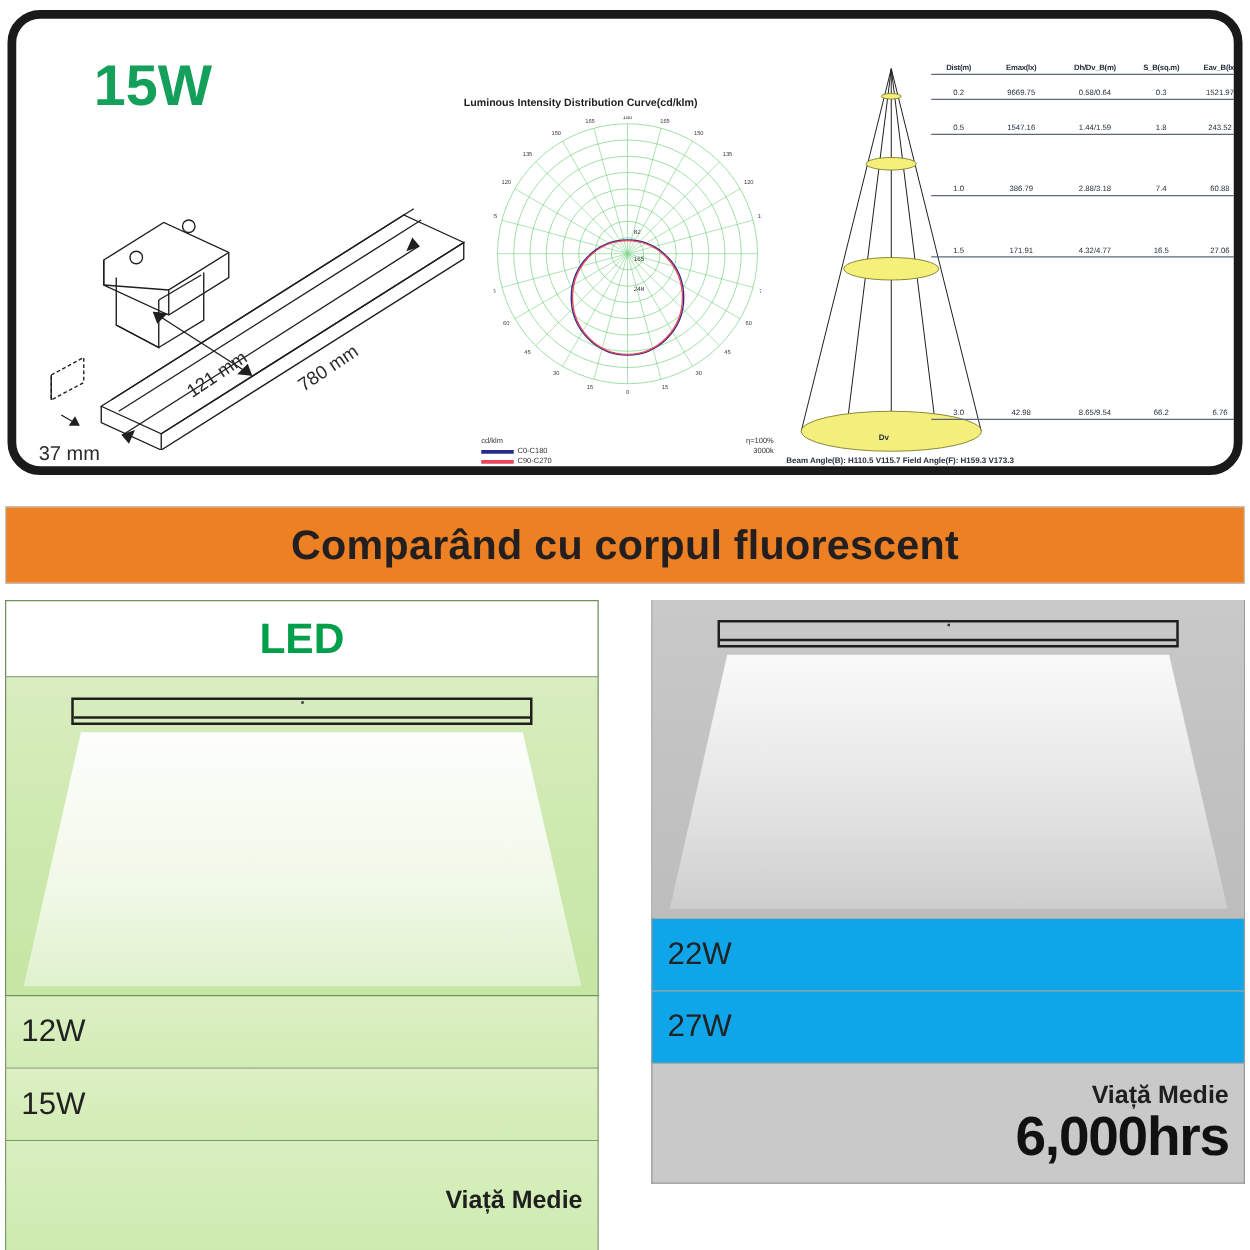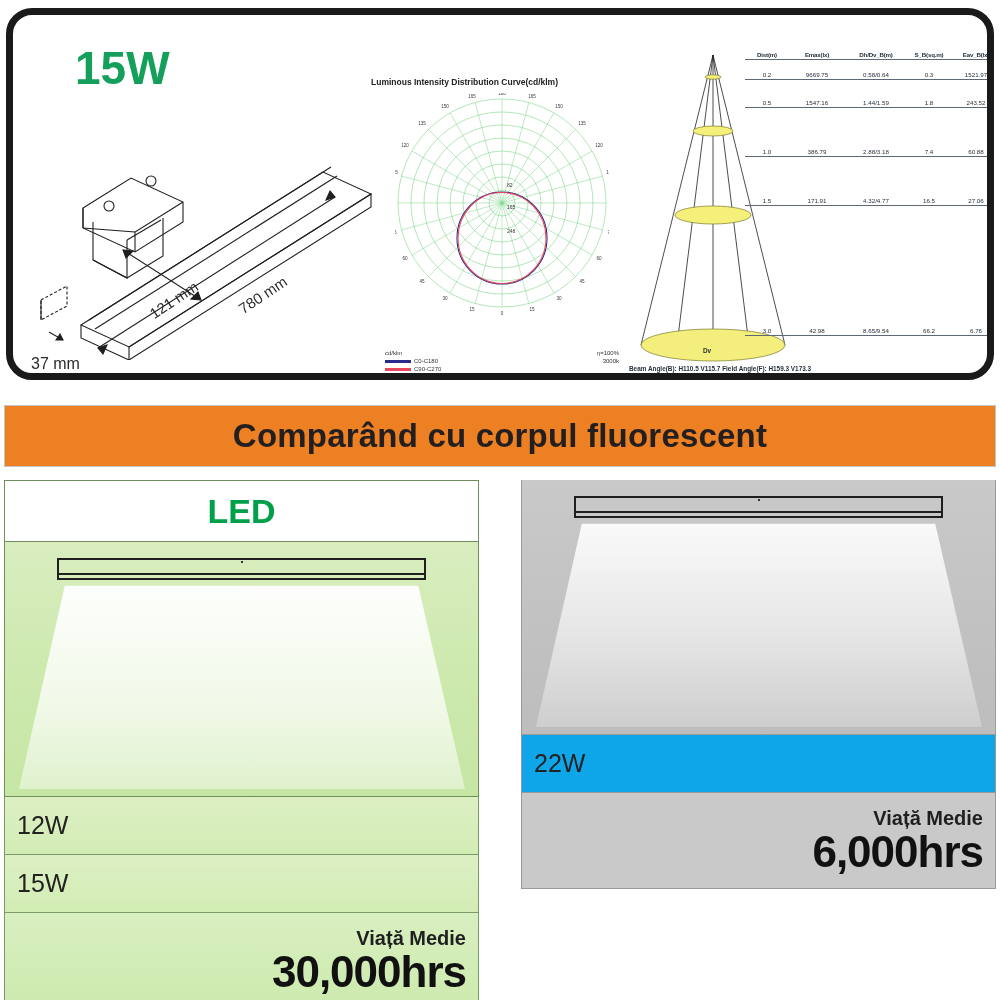--- a/index.html
+++ b/index.html
@@ -374,21 +374,20 @@
         </div>
       </div>
       <div class="spec-row">
         <span class="spec-row-text">12W</span>
       </div>
       <div class="spec-row">
         <span class="spec-row-text">15W</span>
       </div>
       <div class="life-row">
         <span class="life-label">Viață Medie</span>
-        <span class="life-value">30,000hrs</span>
       </div>
     </div>
 
     <div class="col" id="col-flu">
       <div class="beam-panel" id="flu-beam">
         <svg class="beam-cone" viewBox="0 0 475 255" preserveAspectRatio="none">
           <defs>
             <linearGradient id="fluGrad" x1="0" y1="0" x2="0" y2="1">
               <stop offset="0%" stop-color="#ffffff" stop-opacity="0.9"></stop>
               <stop offset="60%" stop-color="#ffffff" stop-opacity="0.55"></stop>
@@ -397,19 +396,22 @@
           </defs>
           <polygon points="60,44 415,44 462,248 14,248" fill="url(#fluGrad)"></polygon>
         </svg>
         <div class="fixture">
           <span class="fixture-dot"></span>
         </div>
       </div>
       <div class="spec-row">
         <span class="spec-row-text">22W</span>
       </div>
+      <div class="spec-row">
+        <span class="spec-row-text">27W</span>
+      </div>
       <div class="life-row">
         <span class="life-label">Viață Medie</span>
         <span class="life-value">6,000hrs</span>
       </div>
     </div>
   </div>
 </div>
 
 </body></html>

